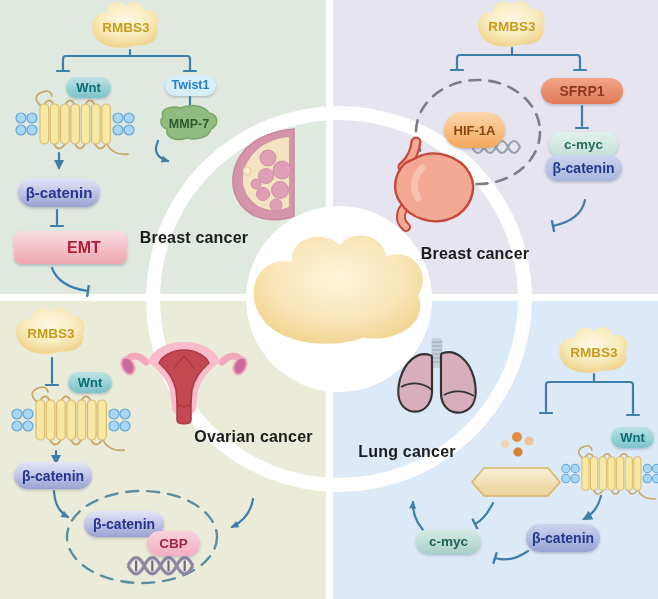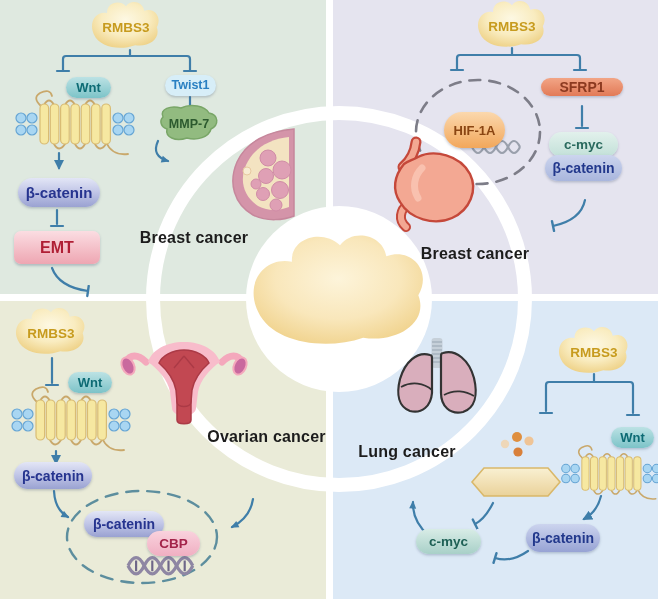--- a/index.html
+++ b/index.html
@@ -206,36 +206,36 @@
       <path d="M55,57 C65,51 77,53 85,58" fill="none" stroke="#333333" stroke-width="1.7"></path>
     </g>
   </svg>
 
 
   <div class="lbl rmbs3" style="left:94px;top:20px;width:64px;height:16px;">RMBS3</div>
   <div class="lbl pill wnt" style="left:66px;top:77px;width:45px;height:21px;">Wnt</div>
   <div class="lbl pill" style="left:165px;top:75px;width:51px;height:21px;background:#d7eef8;color:#2a80c2;font-size:12.5px;">Twist1</div>
   <div class="lbl" style="left:161px;top:115px;width:56px;height:18px;color:#2c5a2e;font-size:12.5px;">MMP-7</div>
   <div class="lbl pill" style="left:18px;top:178px;width:82px;height:29px;font-size:15px;color:#26348f;background:linear-gradient(180deg,#e3e6f6 0%,#c3c8e8 45%,#9aa2d2 100%);">β-catenin</div>
-  <div class="lbl" style="left:14px;top:231px;width:86px;height:33px;font-size:16px;color:#b01f35;background:linear-gradient(180deg,#fbdde2,#eea6b2);border-radius:7px;box-shadow:0 1.5px 2.5px rgba(60,80,110,.28);">EMT</div>
+  <div class="lbl" style="left:14px;top:231px;width:86px;height:33px;font-size:16px;color:#b01f35;background:linear-gradient(180deg,#fbdde2,#eea6b2);border-radius:7px;box-shadow:0 1.5px 2.5px rgba(60,80,110,.28);padding-left:27px;">EMT</div>
   <div class="lbl title" style="left:124px;top:228px;width:140px;height:20px;">Breast cancer</div>
 
   <div class="lbl rmbs3" style="left:480px;top:19px;width:64px;height:16px;">RMBS3</div>
   <div class="lbl pill" style="left:444px;top:112px;width:61px;height:36px;font-size:13px;color:#8a4512;background:linear-gradient(180deg,#fbd8ad,#f2a75b);">HIF-1A</div>
-  <div class="lbl pill" style="left:541px;top:78px;width:82px;height:18px;font-size:14px;color:#8c3a20;background:linear-gradient(180deg,#f2a586,#e27a57);">SFRP1</div>
+  <div class="lbl pill" style="left:541px;top:78px;width:82px;height:26px;font-size:14px;color:#8c3a20;background:linear-gradient(180deg,#f2a586,#e27a57);">SFRP1</div>
   <div class="lbl pill" style="left:549px;top:132px;width:69px;height:25px;font-size:13.5px;color:#2a6a5e;background:linear-gradient(180deg,#e2f1ec,#c2e0d8);">c-myc</div>
   <div class="lbl pill" style="left:545px;top:155px;width:77px;height:26px;font-size:14px;color:#22388c;background:linear-gradient(180deg,#ccd5ee,#a9b6dd);">β-catenin</div>
   <div class="lbl title" style="left:405px;top:244px;width:140px;height:20px;">Breast cancer</div>
 
   <div class="lbl rmbs3" style="left:19px;top:326px;width:64px;height:16px;">RMBS3</div>
   <div class="lbl pill wnt" style="left:68px;top:372px;width:44px;height:21px;">Wnt</div>
   <div class="lbl pill" style="left:14px;top:462px;width:78px;height:27px;font-size:14px;color:#26348f;background:linear-gradient(180deg,#e3e6f6 0%,#c3c8e8 45%,#9aa2d2 100%);">β-catenin</div>
   <div class="lbl pill" style="left:84px;top:511px;width:80px;height:26px;font-size:14px;color:#26348f;background:linear-gradient(180deg,#e3e6f6 0%,#c3c8e8 45%,#9aa2d2 100%);">β-catenin</div>
   <div class="lbl pill" style="left:147px;top:531px;width:53px;height:25px;font-size:13.5px;color:#a3244a;background:linear-gradient(180deg,#f9d2dd,#f0afc2);">CBP</div>
-  <div class="lbl title" style="left:189px;top:427px;width:155px;height:20px;">Ovarian cancer</div>
+  <div class="lbl title" style="left:176px;top:427px;width:155px;height:20px;">Ovarian cancer</div>
 
   <div class="lbl rmbs3" style="left:562px;top:345px;width:64px;height:16px;">RMBS3</div>
   <div class="lbl pill wnt" style="left:611px;top:427px;width:43px;height:21px;">Wnt</div>
   <div class="lbl pill" style="left:416px;top:529px;width:65px;height:25px;font-size:13.5px;color:#1e6055;background:linear-gradient(180deg,#d8ece6,#a8d0c8);">c-myc</div>
   <div class="lbl pill" style="left:526px;top:524px;width:74px;height:28px;font-size:14px;color:#22388c;background:linear-gradient(180deg,#ccd4ee,#97a3d4);">β-catenin</div>
   <div class="lbl title" style="left:344px;top:432px;width:126px;height:20px;margin-top:10px;">Lung cancer</div>
 
 </div>
 
 </body></html>

